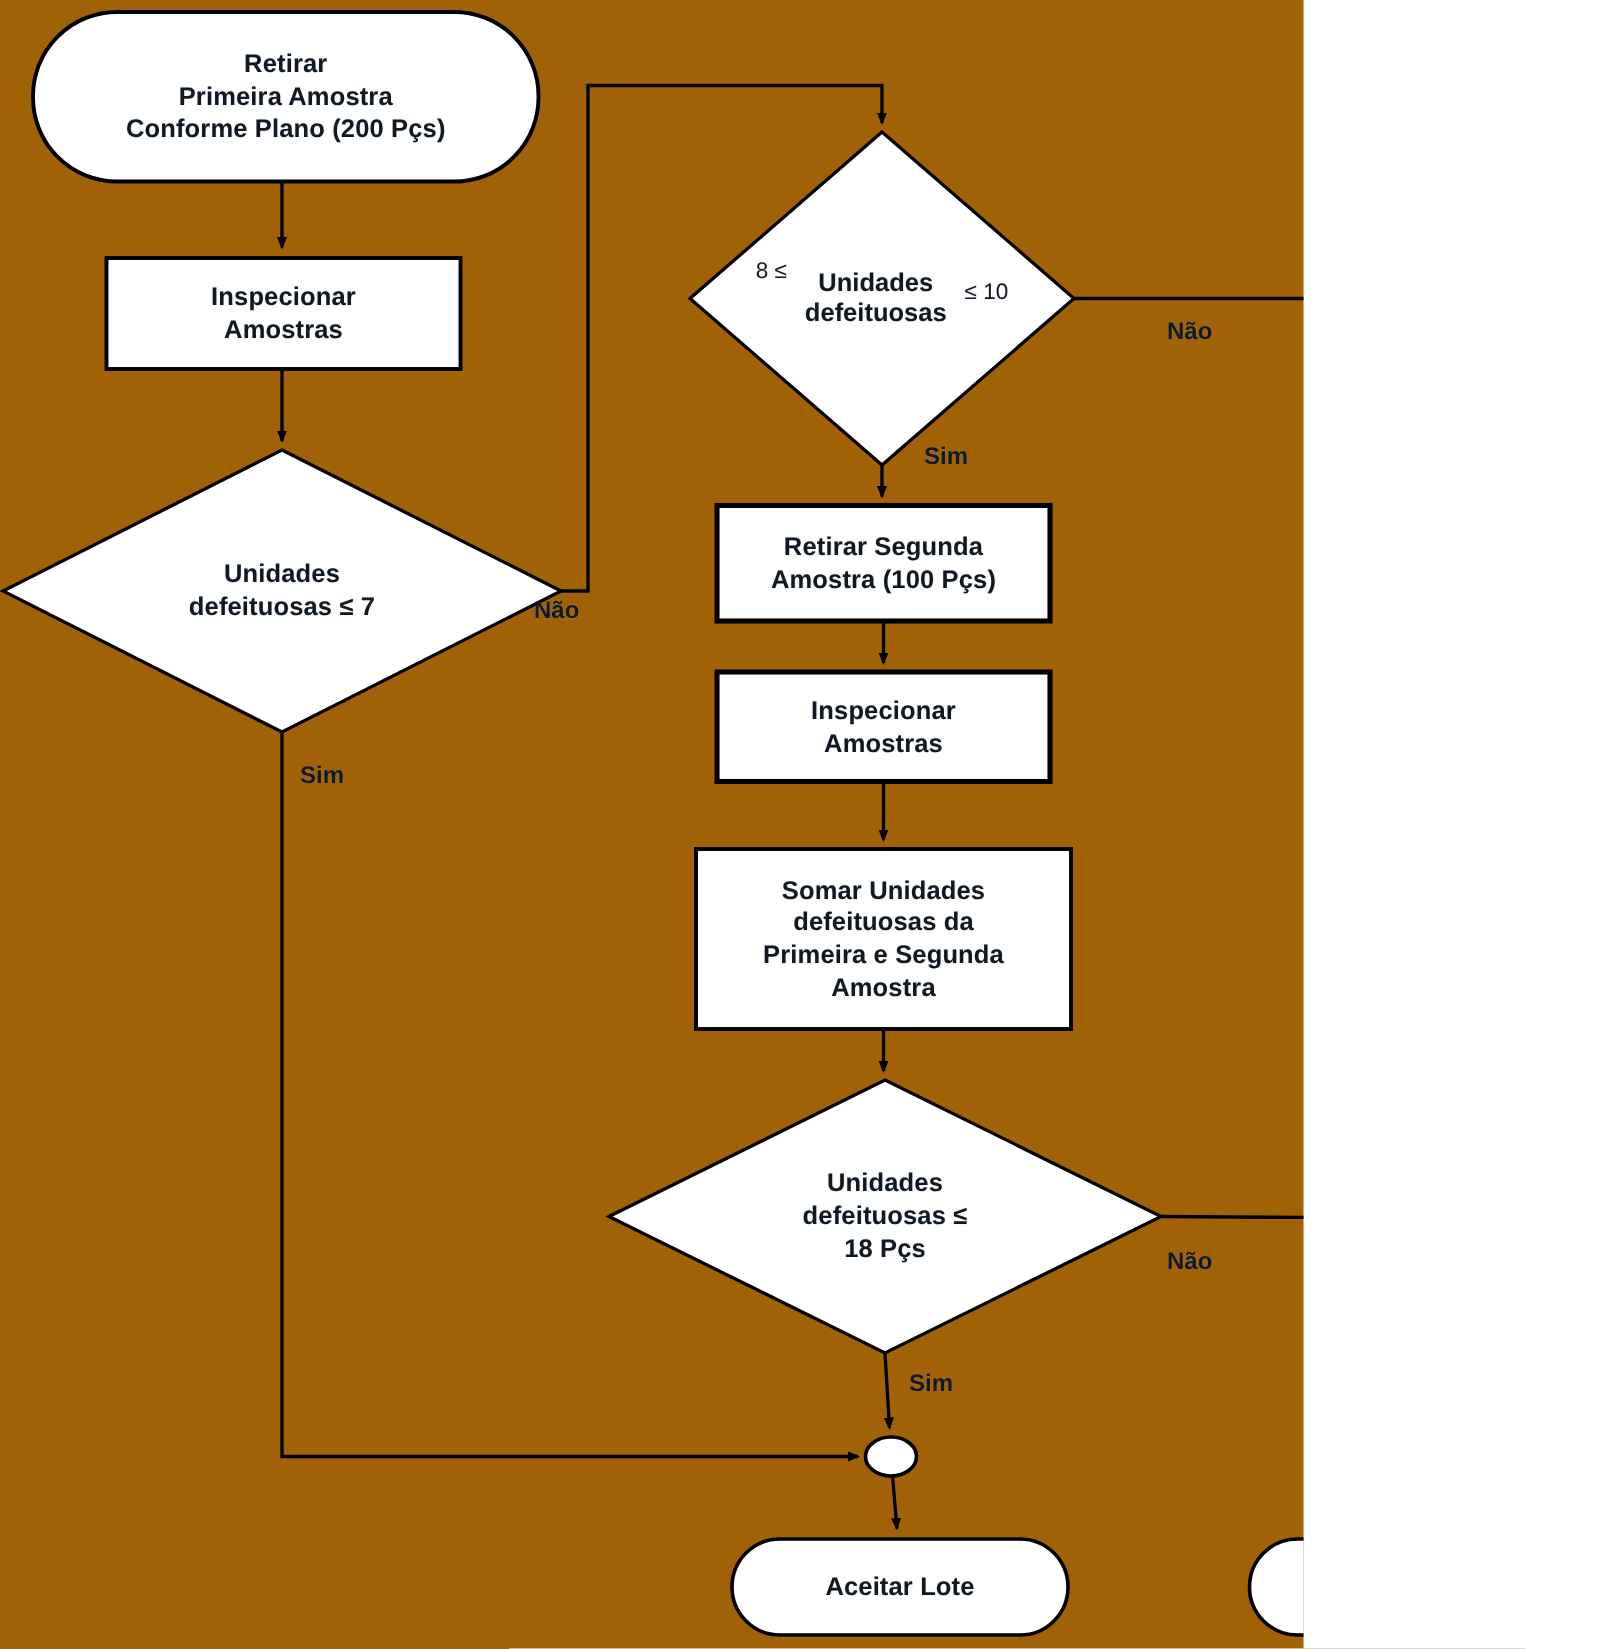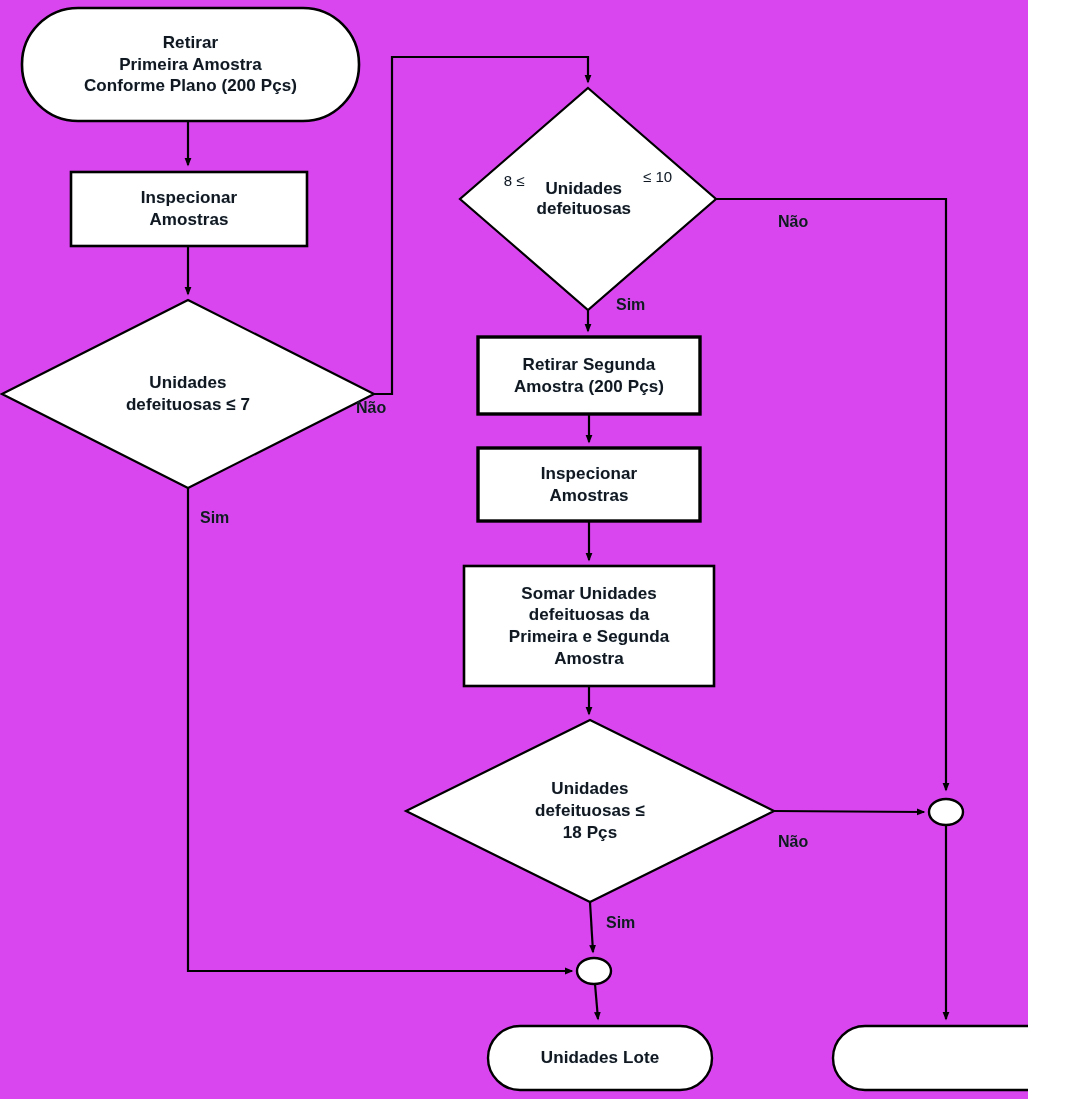--- a/index.html
+++ b/index.html
@@ -6,23 +6,23 @@
   html, body {
     margin: 0;
     padding: 0;
     background: #ffffff;
   }
   body {
     font-family: "Liberation Sans", sans-serif;
   }
   #flow-root {
     position: relative;
-    width: 1028px;
+    width: 869px;
     height: 1099px;
-    background: #d946ef;
+    background: #a16207;
     overflow: hidden;
   }
   #flow-svg {
     position: absolute;
     left: 0;
     top: 0;
     width: 1073px;
     height: 1099px;
   }
   
@@ -78,21 +78,21 @@
     font-weight: bold;
     font-size: 17px;
     line-height: 1.2;
     color: #111820;
     text-align: center;
     text-shadow: 0 0 1px rgba(140,170,200,0.45);
     white-space: pre-line;
     margin: 0 10px;
   }
   .cmp-lo { margin-right: 2px; align-self: flex-start; margin-top: 4px; }
-  .cmp-hi { margin-left: 2px; align-self: flex-start; margin-top: 0; }
+  .cmp-hi { margin-left: 2px; align-self: flex-start; margin-top: 18px; }
 </style>
 </head>
 <body>
 
 <div id="flow-root">
 
   <svg id="flow-svg" viewBox="0 0 1073 1099">
     <defs>
       <marker id="arrow" markerWidth="10" markerHeight="10" refX="6.2" refY="3.6" orient="auto" markerUnits="strokeWidth">
         <path d="M0,0.4 L7.2,3.6 L0,6.8 z" fill="#000000"></path>
@@ -163,35 +163,35 @@
 defeituosas ≤ 7</div>
 
   <div class="cmp-wrap" style="left:468px; top:168px; width:240px; height:62px;">
     <span class="cmp-bound cmp-lo">8 ≤</span>
     <span class="cmp-core">Unidades
 defeituosas</span>
     <span class="cmp-bound cmp-hi">≤ 10</span>
   </div>
 
   <div class="node-label process-text" style="left:478px; top:337px; width:222px; height:77px;">Retirar Segunda
-Amostra (200 Pçs)</div>
+Amostra (100 Pçs)</div>
 
   <div class="node-label process-text" style="left:478px; top:448px; width:222px; height:73px;">Inspecionar
 Amostras</div>
 
   <div class="node-label process-text" style="left:464px; top:566px; width:250px; height:120px;">Somar  Unidades
 defeituosas da
 Primeira e Segunda
 Amostra</div>
 
   <div class="node-label decision-text" style="left:470px; top:769px; width:240px; height:84px;">Unidades
 defeituosas ≤
 18 Pçs</div>
 
-  <div class="node-label terminal-text" style="left:488px; top:1026px; width:224px; height:64px;">Unidades Lote</div>
+  <div class="node-label terminal-text" style="left:488px; top:1026px; width:224px; height:64px;">Aceitar Lote</div>
 
 
   <div class="edge-label" style="left:356px; top:400px;">Não</div>
 
   <div class="edge-label" style="left:200px; top:510px;">Sim</div>
 
   <div class="edge-label" style="left:778px; top:214px;">Não</div>
 
   <div class="edge-label" style="left:616px; top:297px;">Sim</div>
 

